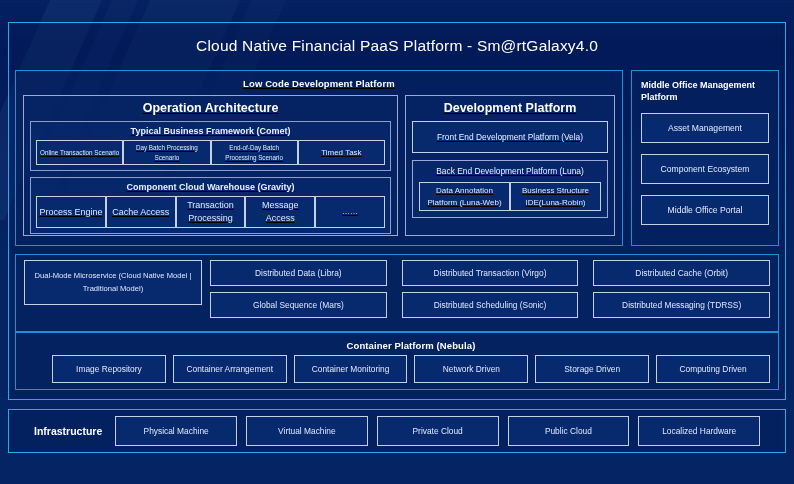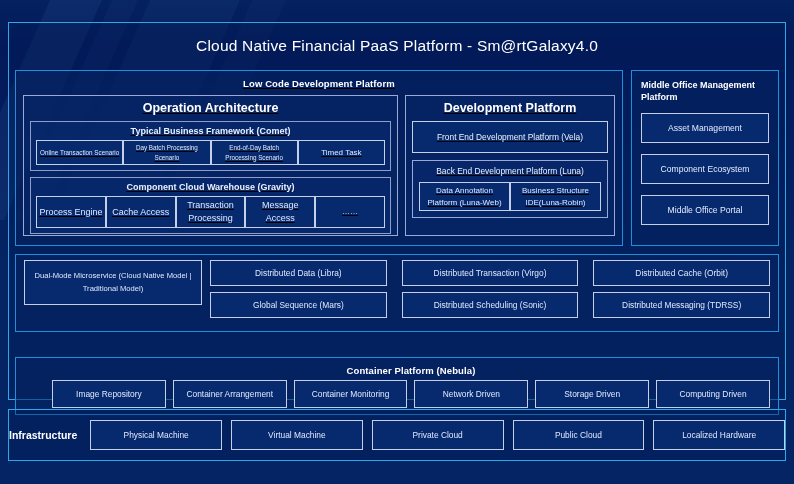--- a/index.html
+++ b/index.html
@@ -169,39 +169,39 @@
     padding: 9px 0;
     margin-bottom: 11px;
   }
   .mid-box:last-child { margin-bottom: 0; }
 
   
   .row-dtb { margin-top: 8px; height: 78px; }
   .dtb-inner { display: flex; gap: 8px; padding: 5px 8px 7px 8px; height: calc(100% - 19px); }
   .dtb-left { flex: 0 0 178px; }
   .dtb-left .box { height: 100%; font-size: 7.6px; line-height: 1.6; }
-  .dtb-cols { flex: 1 1 auto; display: flex; gap: 15px; }
+  .dtb-cols { flex: 1 1 auto; display: flex; gap: 15px; justify-content: flex-end; }
   .dtb-col { flex: 1 1 0; display: flex; flex-direction: column; gap: 6px; }
   .dtb-col .box { font-size: 8.4px; padding: 6px 2px; }
 
   
-  .row-cp { margin-top: 25px; height: 58px; padding-left: 28px; }
+  .row-cp { margin-top: 0; height: 58px; padding-left: 28px; }
   .cp-inner { display: flex; gap: 7px; padding: 4px 8px 7px 8px; }
   .cp-inner .box { font-size: 8.4px; padding: 7px 2px; }
 
   
   .infra {
     position: absolute;
     left: 8px; top: 409px;
-    width: 778px; height: 52px;
+    width: 778px; height: 44px;
     border: 1px solid #2aa8e8;
     background: rgba(4,30,86,0.35);
     display: flex;
     align-items: center;
-    padding: 0 0;
+    padding: 0 25px;
     gap: 9px;
   }
   .infra-label {
     color: #ffffff;
     font-size: 10.5px;
     font-weight: bold;
     flex: 0 0 auto;
     margin-right: 4px;
   }
   .infra .box { font-size: 8.4px; padding: 8px 2px; }

